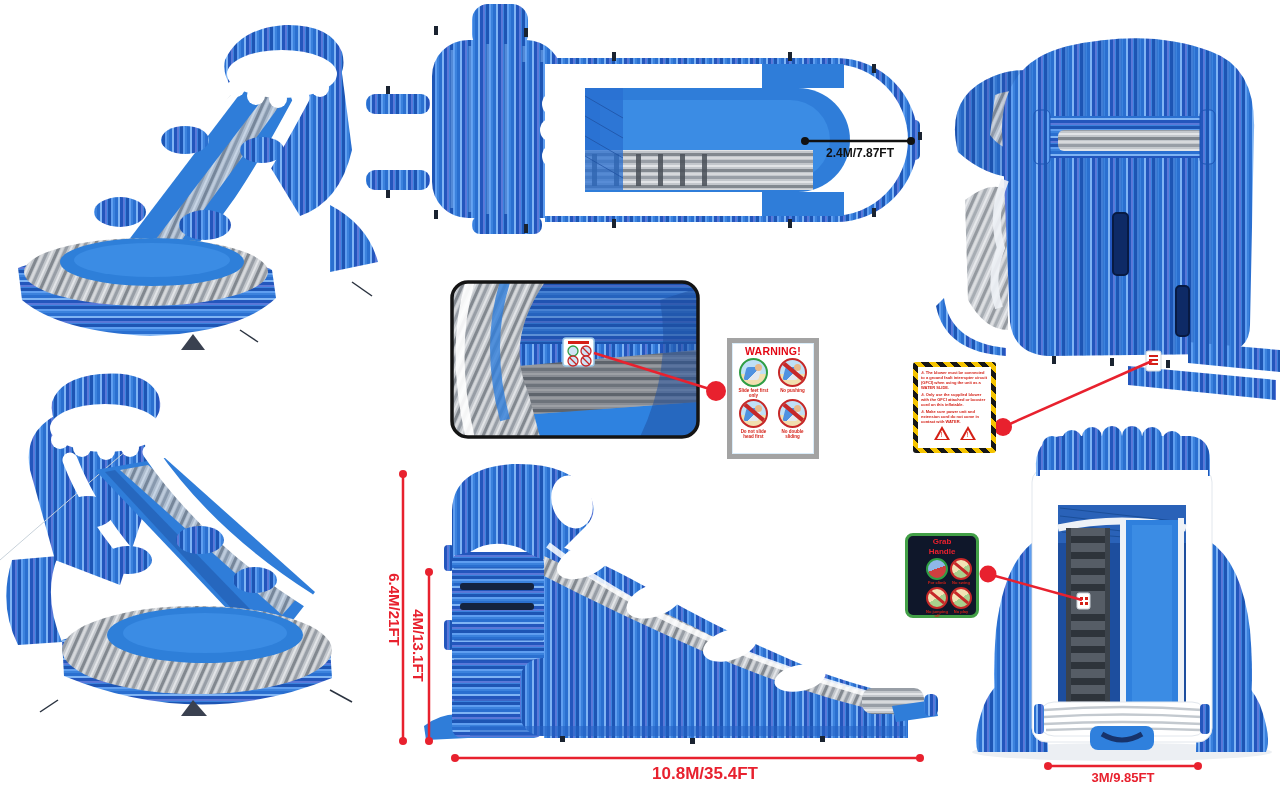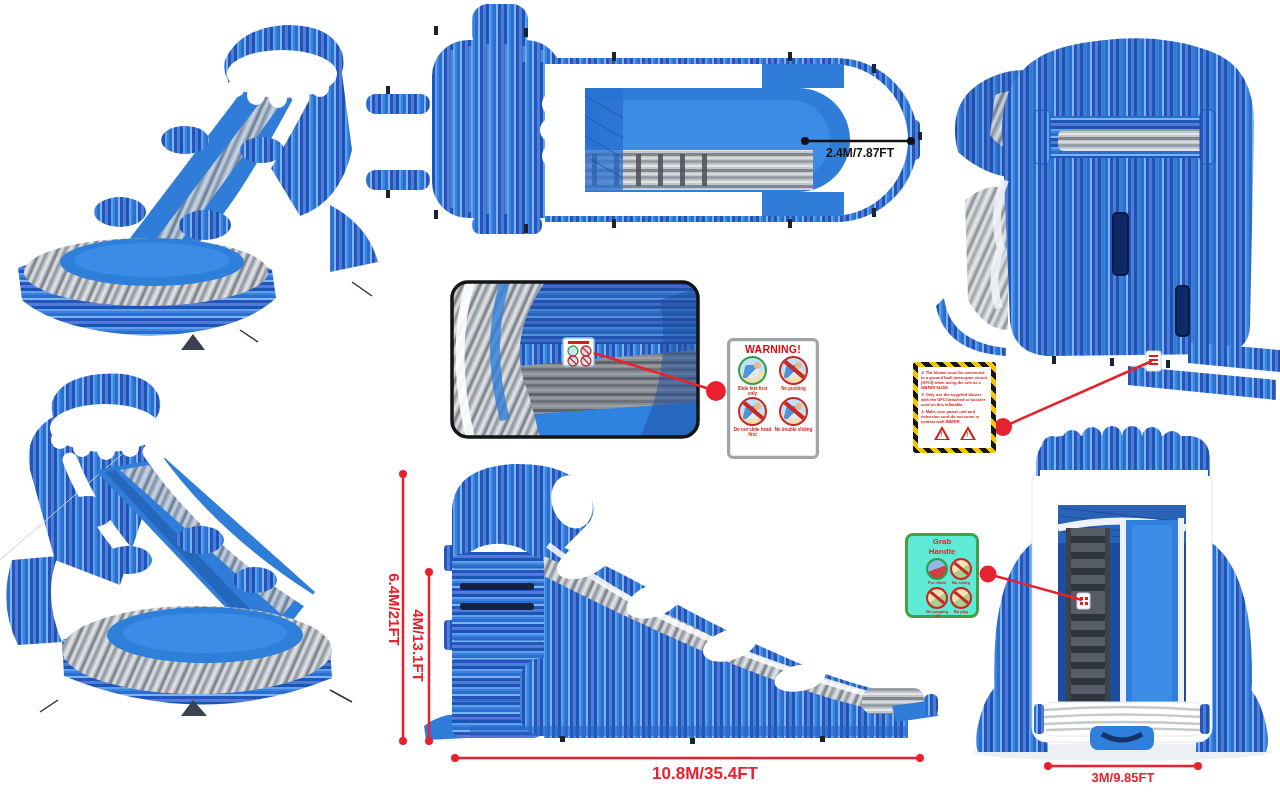--- a/index.html
+++ b/index.html
@@ -11,21 +11,21 @@
   #art{position:absolute;left:0;top:0;z-index:1;}
 
   
   .dim{position:absolute;z-index:5;font-weight:bold;color:#e8212e;text-align:center;white-space:nowrap;}
   .dim.black{color:#111111;}
   .dim.vert{transform:rotate(90deg);}
 
   
   .card-warning{
     position:absolute;left:727px;top:338px;width:92px;height:121px;z-index:4;
-    background:#ffffff;border:3px solid #a3a3a3;border-radius:6px;box-sizing:border-box;
+    background:#ffffff;border:5px solid #a3a3a3;border-radius:0;box-sizing:border-box;
     padding:2px 3px;box-shadow:0 0 0 1px #d9ecf9 inset;
   }
   .card-warning .title{font-size:10.5px;font-weight:900;color:#e30613;text-align:center;letter-spacing:.2px;line-height:12px;}
   .wgrid{display:grid;grid-template-columns:1fr 1fr;gap:1px 2px;margin-top:1px;}
   .wcell{text-align:center;}
   .wcirc{width:29px;height:29px;border-radius:50%;margin:0 auto;box-sizing:border-box;position:relative;
     background:linear-gradient(180deg,#bfe0f6 58%,#f1dfae 58%);border:2.5px solid #c62828;overflow:hidden;}
   .wcirc.allowed{border-color:#2f9e44;}
   .wcirc .art1{position:absolute;left:4px;top:7px;width:15px;height:13px;border-radius:2px;
     background:linear-gradient(125deg,#4f92e0 55%,#e3e8ee 55%);transform:skewX(-14deg);}
@@ -47,21 +47,21 @@
   .tri{width:0;height:0;border-left:8px solid transparent;border-right:8px solid transparent;
     border-bottom:14px solid #d42016;position:relative;}
   .tri::after{content:"!";position:absolute;left:-6px;top:3px;width:12px;text-align:center;
     font-size:7px;line-height:11px;color:#d42016;background:transparent;}
   .tri::before{content:"";position:absolute;left:-5px;top:3.5px;border-left:5px solid transparent;
     border-right:5px solid transparent;border-bottom:9px solid #ffffff;}
 
   
   .card-grab{
     position:absolute;left:905px;top:533px;width:74px;height:85px;z-index:4;box-sizing:border-box;
-    background:#5eead4;border:3px solid #43a047;border-radius:8px;padding:1px 18px;
+    background:#0f172a;border:3px solid #43a047;border-radius:8px;padding:1px 18px;
   }
   .card-grab .title{font-size:8px;font-weight:900;color:#e8212e;text-align:center;line-height:10px;}
   .ggrid{display:grid;grid-template-columns:1fr 1fr;gap:1px 2px;margin-top:1px;}
   .gcell{text-align:center;}
   .gcirc{width:22px;height:22px;border-radius:50%;margin:0 auto;box-sizing:border-box;position:relative;overflow:hidden;
     background:linear-gradient(150deg,#f2e3b6 50%,#a8d08d 50%);border:2px solid #c62828;}
   .gcirc.allowed{border-color:#2f9e44;background:linear-gradient(160deg,#8fb8e8 48%,#cf4040 48%);}
   .gcirc.no::after{content:"";position:absolute;left:-3px;top:8px;width:27px;height:3px;background:#c62828;
     transform:rotate(40deg);border-radius:2px;}
   .gcap{font-size:4px;line-height:4.5px;color:#d42016;font-weight:bold;margin-top:1px;}

